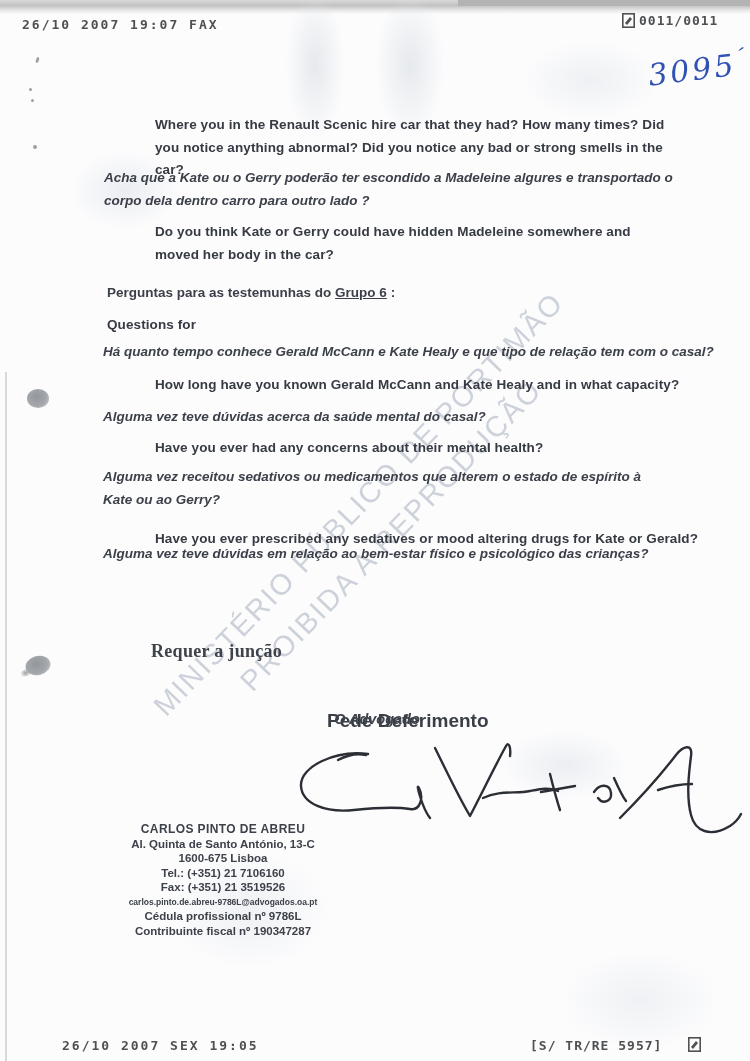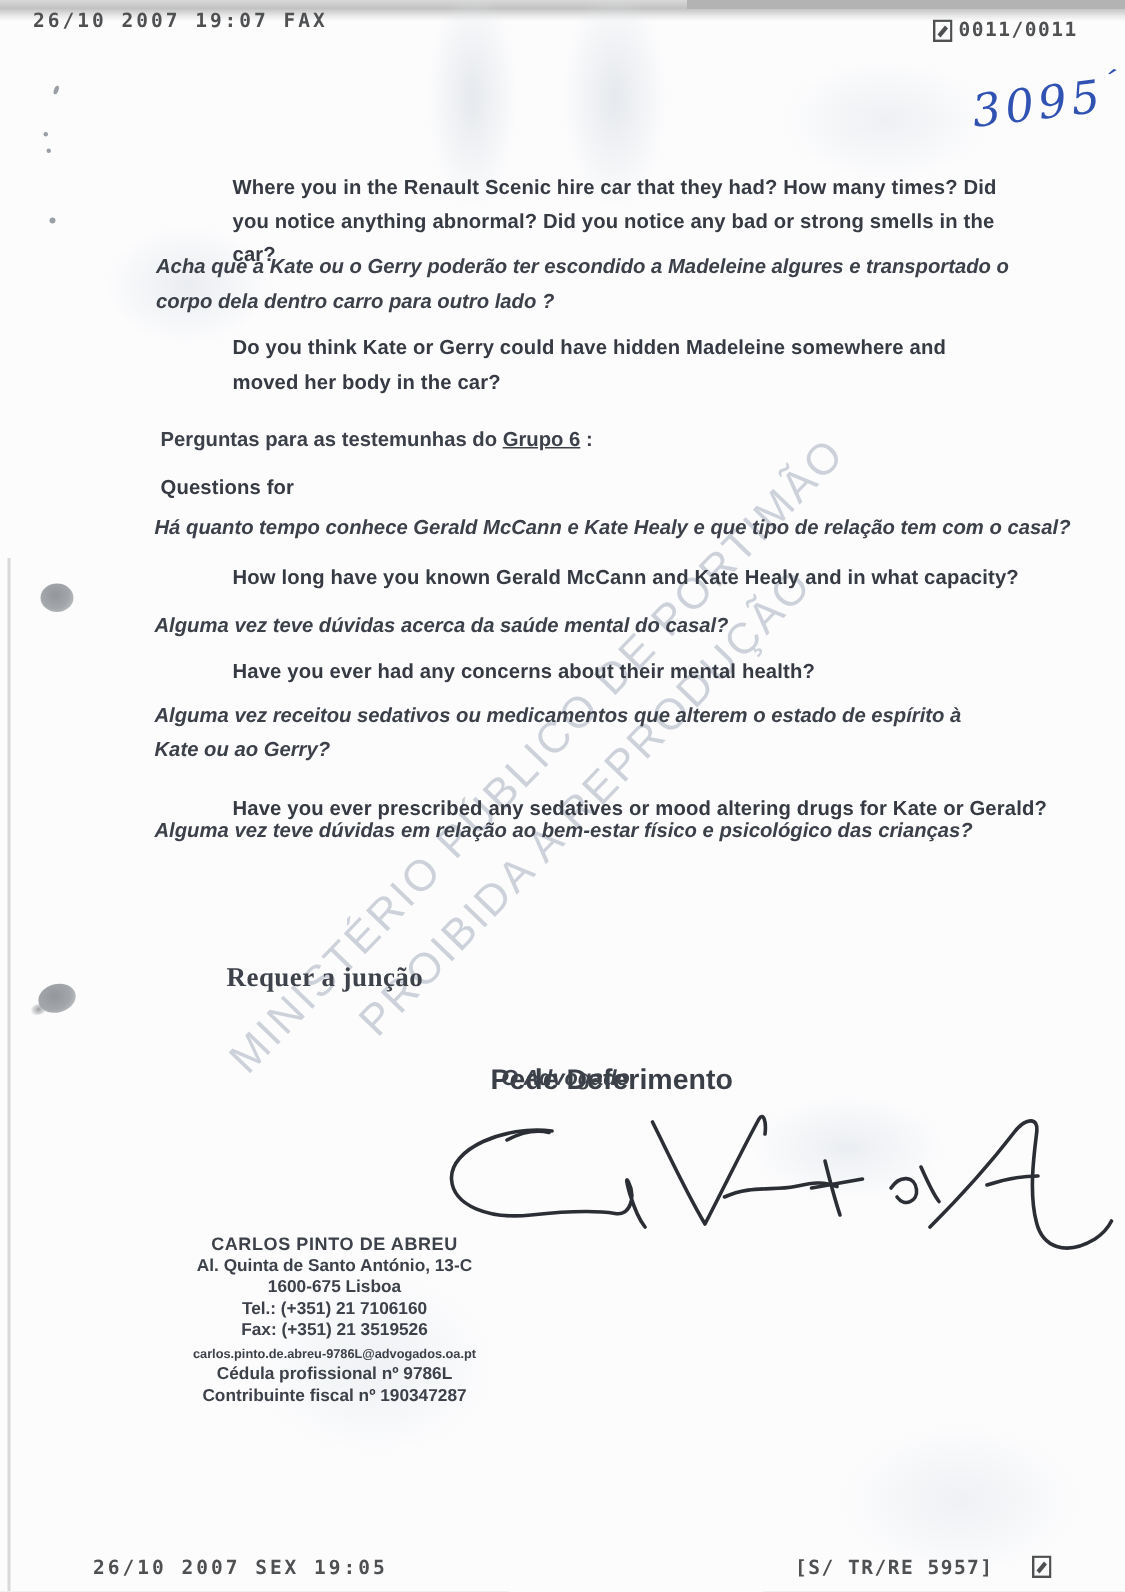--- a/index.html
+++ b/index.html
@@ -24,21 +24,21 @@
   .punch{position:absolute;width:22px;height:19px;border-radius:50%;
     background:radial-gradient(circle at 45% 40%,#93969a 0%,#a3a6aa 55%,#c2c4c7 85%,rgba(200,202,205,0) 100%);}
   .punch.p1{top:389px;left:27px;}
   .punch.p2{top:656px;left:27px;transform:rotate(-15deg) scaleX(1.15);}
   .punch.p2::after{content:"";position:absolute;left:-6px;top:10px;width:10px;height:7px;border-radius:50%;
     background:radial-gradient(circle,#9da0a4,rgba(160,163,167,0) 80%);}
   .speck{position:absolute;background:#9aa0a6;border-radius:50%;}
   
   .faxline{position:absolute;font-family:"DejaVu Sans Mono","Liberation Mono",monospace;
     font-size:13px;font-weight:bold;color:#4e5052;letter-spacing:2px;white-space:nowrap;}
-  .fax-tl{top:7px;left:22px;}
+  .fax-tl{top:17px;left:22px;}
   .fax-tr{top:13px;left:639px;letter-spacing:1px;}
   .fax-bl{top:1038px;left:62px;}
   .fax-bref{top:1038px;left:530px;letter-spacing:1px;}
   .fax-bpg{top:1078px;left:705px;letter-spacing:1px;}
   .pgicon{position:absolute;width:13px;height:15px;}
   .pgicon svg{display:block;}
   .icon-tr{top:13px;left:622px;}
   .icon-br{top:1037px;left:688px;}
   
   .handnum{position:absolute;top:52px;left:648px;color:#3052b3;

